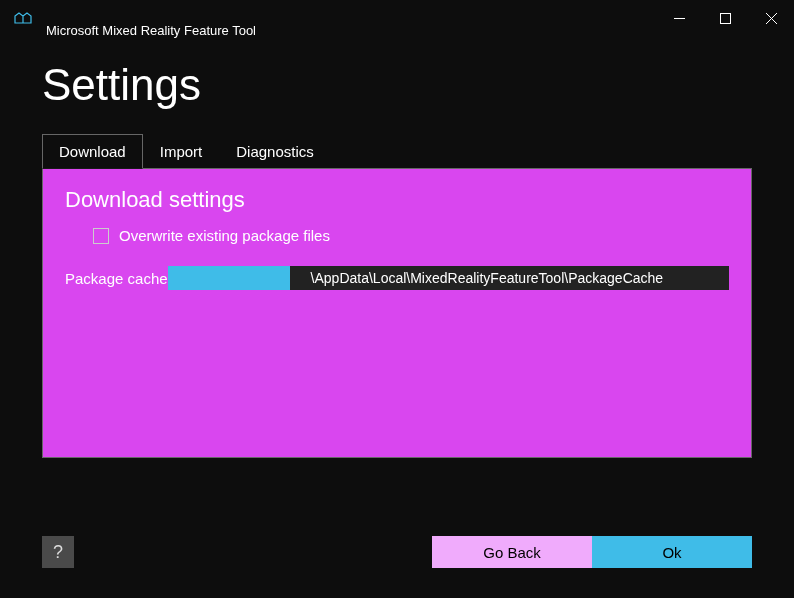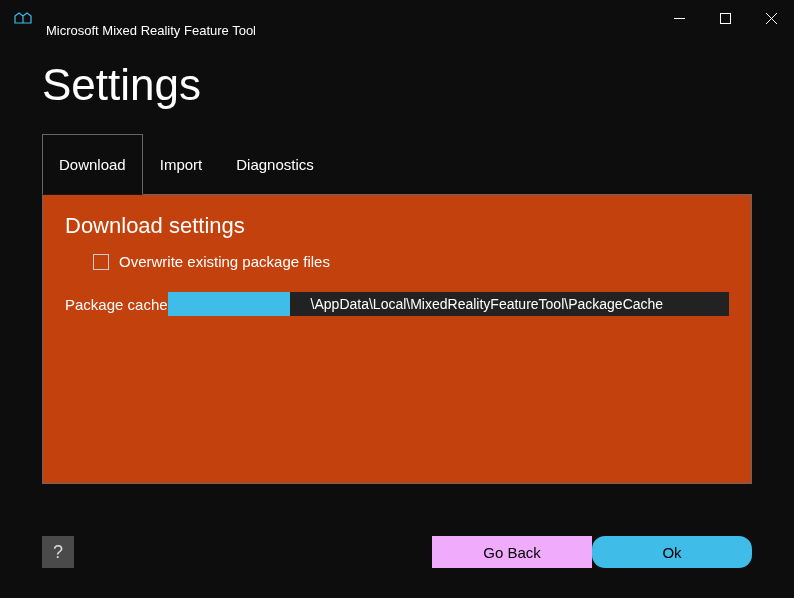--- a/index.html
+++ b/index.html
@@ -49,37 +49,37 @@
       font-size: 44px;
       font-weight: 300;
       color: #ffffff;
       padding: 24px 12px 24px 42px;
     }
     .tabs {
       display: flex;
       margin-left: 42px;
     }
     .tab {
-      padding: 21px 16px;
+      padding: 8px 16px;
       font-size: 15px;
       color: #ffffff;
       background: transparent;
       cursor: pointer;
       border: 1px solid transparent;
     }
     .tab.active {
       border: 1px solid #666666;
       border-bottom: 1px solid #181818;
       position: relative;
       z-index: 2;
     }
     .tab-content {
       margin: -1px 42px 0 42px;
       border: 1px solid #666666;
-      background: #c2410c;
+      background: #d946ef;
       height: 290px;
       padding: 18px 22px;
       position: relative;
       z-index: 1;
     }
     .section-title {
       font-size: 22px;
       font-weight: 400;
       margin-bottom: 14px;
     }
@@ -161,21 +161,20 @@
       cursor: pointer;
       border: none;
     }
     .btn-goback {
       background: #f0abfc;
       color: #000000;
     }
     .btn-ok {
       background: #3fbce8;
       color: #000000;
-      border-radius: 13px;
     }
   </style>
 </head>
 <body>
 
 <div class="titlebar">
   <div class="titlebar-icon">
     <svg width="18" height="12" viewBox="0 0 18 12">
       <path d="M1 4 L5 1 L9 4 L9 11 L1 11 Z M9 4 L13 1 L17 4 L17 11 L9 11 Z" fill="none" stroke="#3fbce8" stroke-width="1.2"></path>
     </svg>

